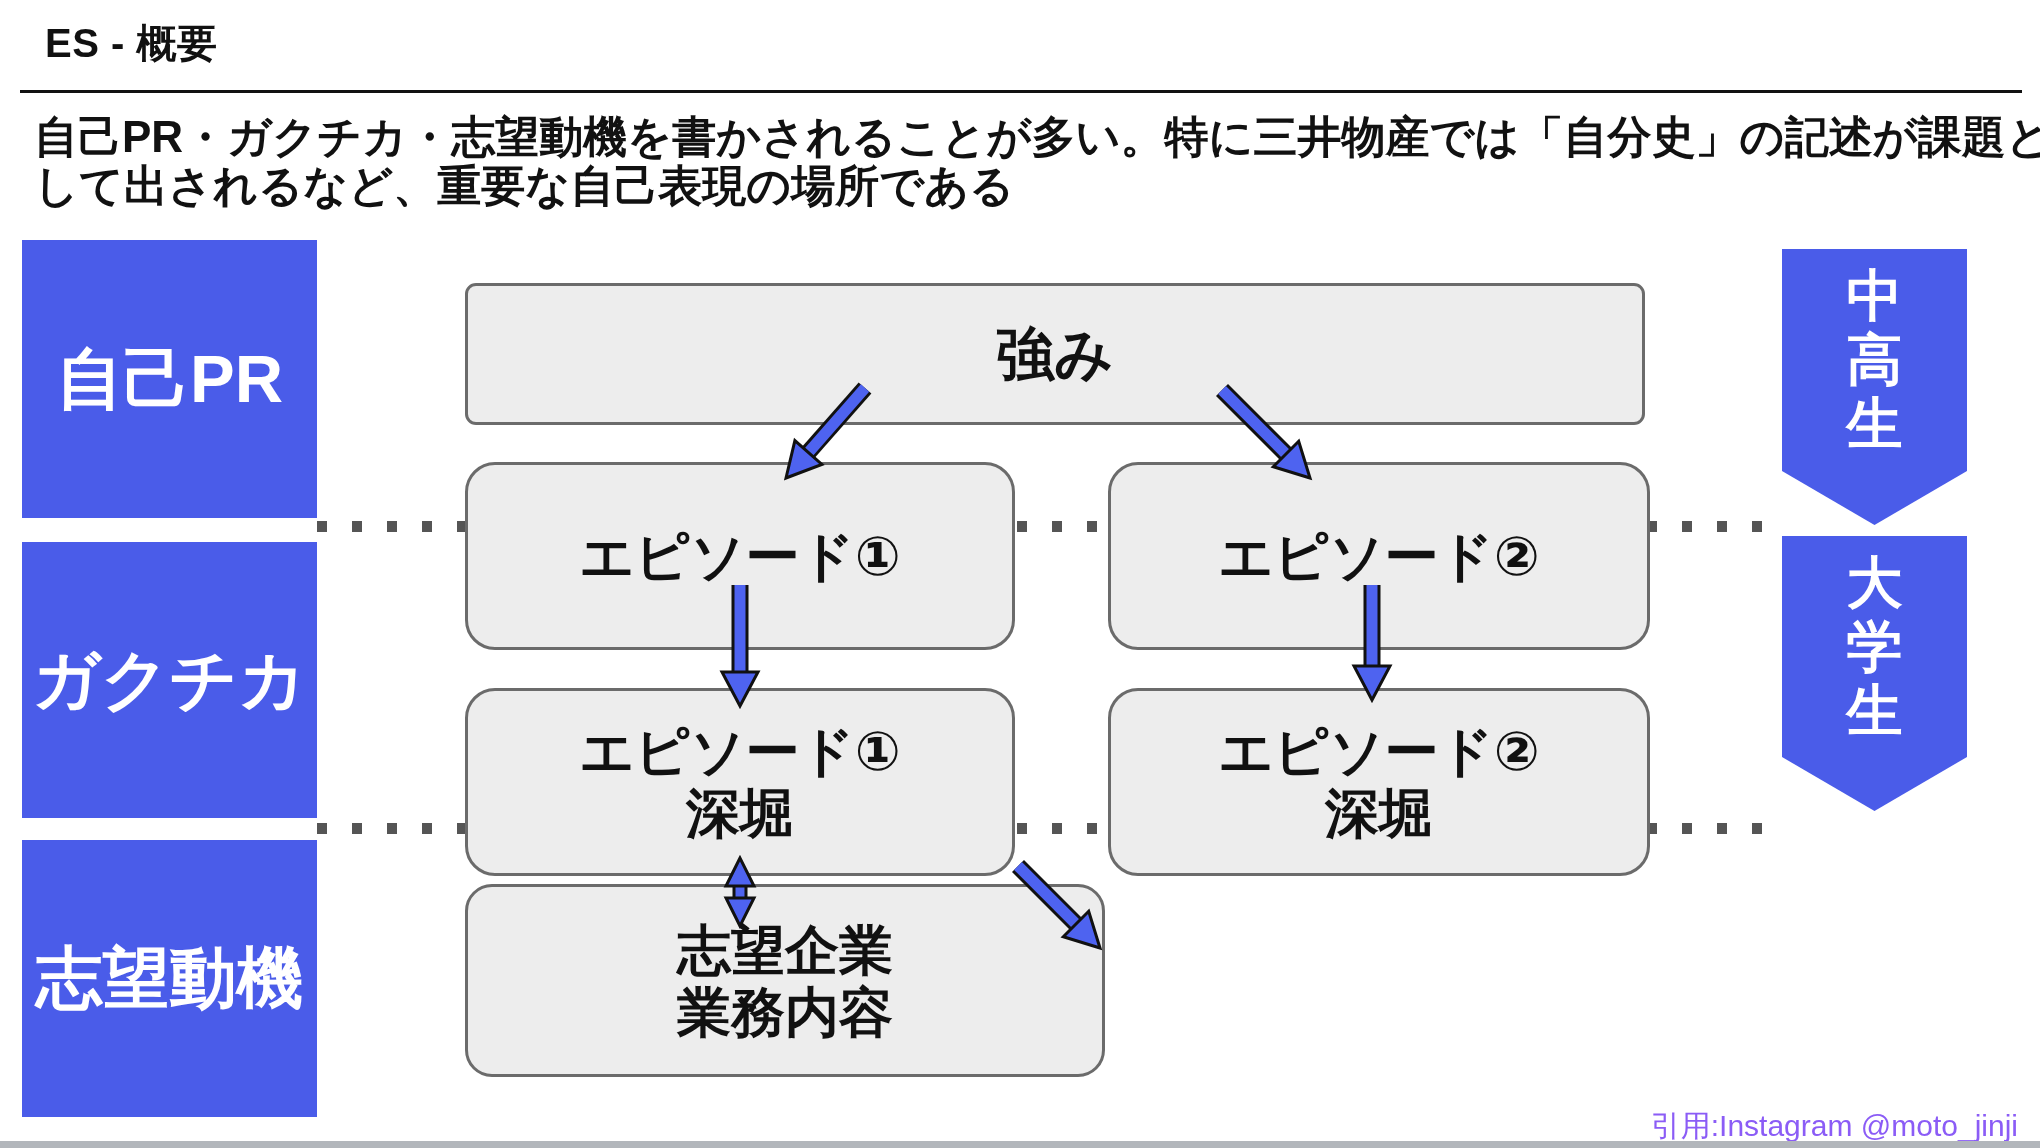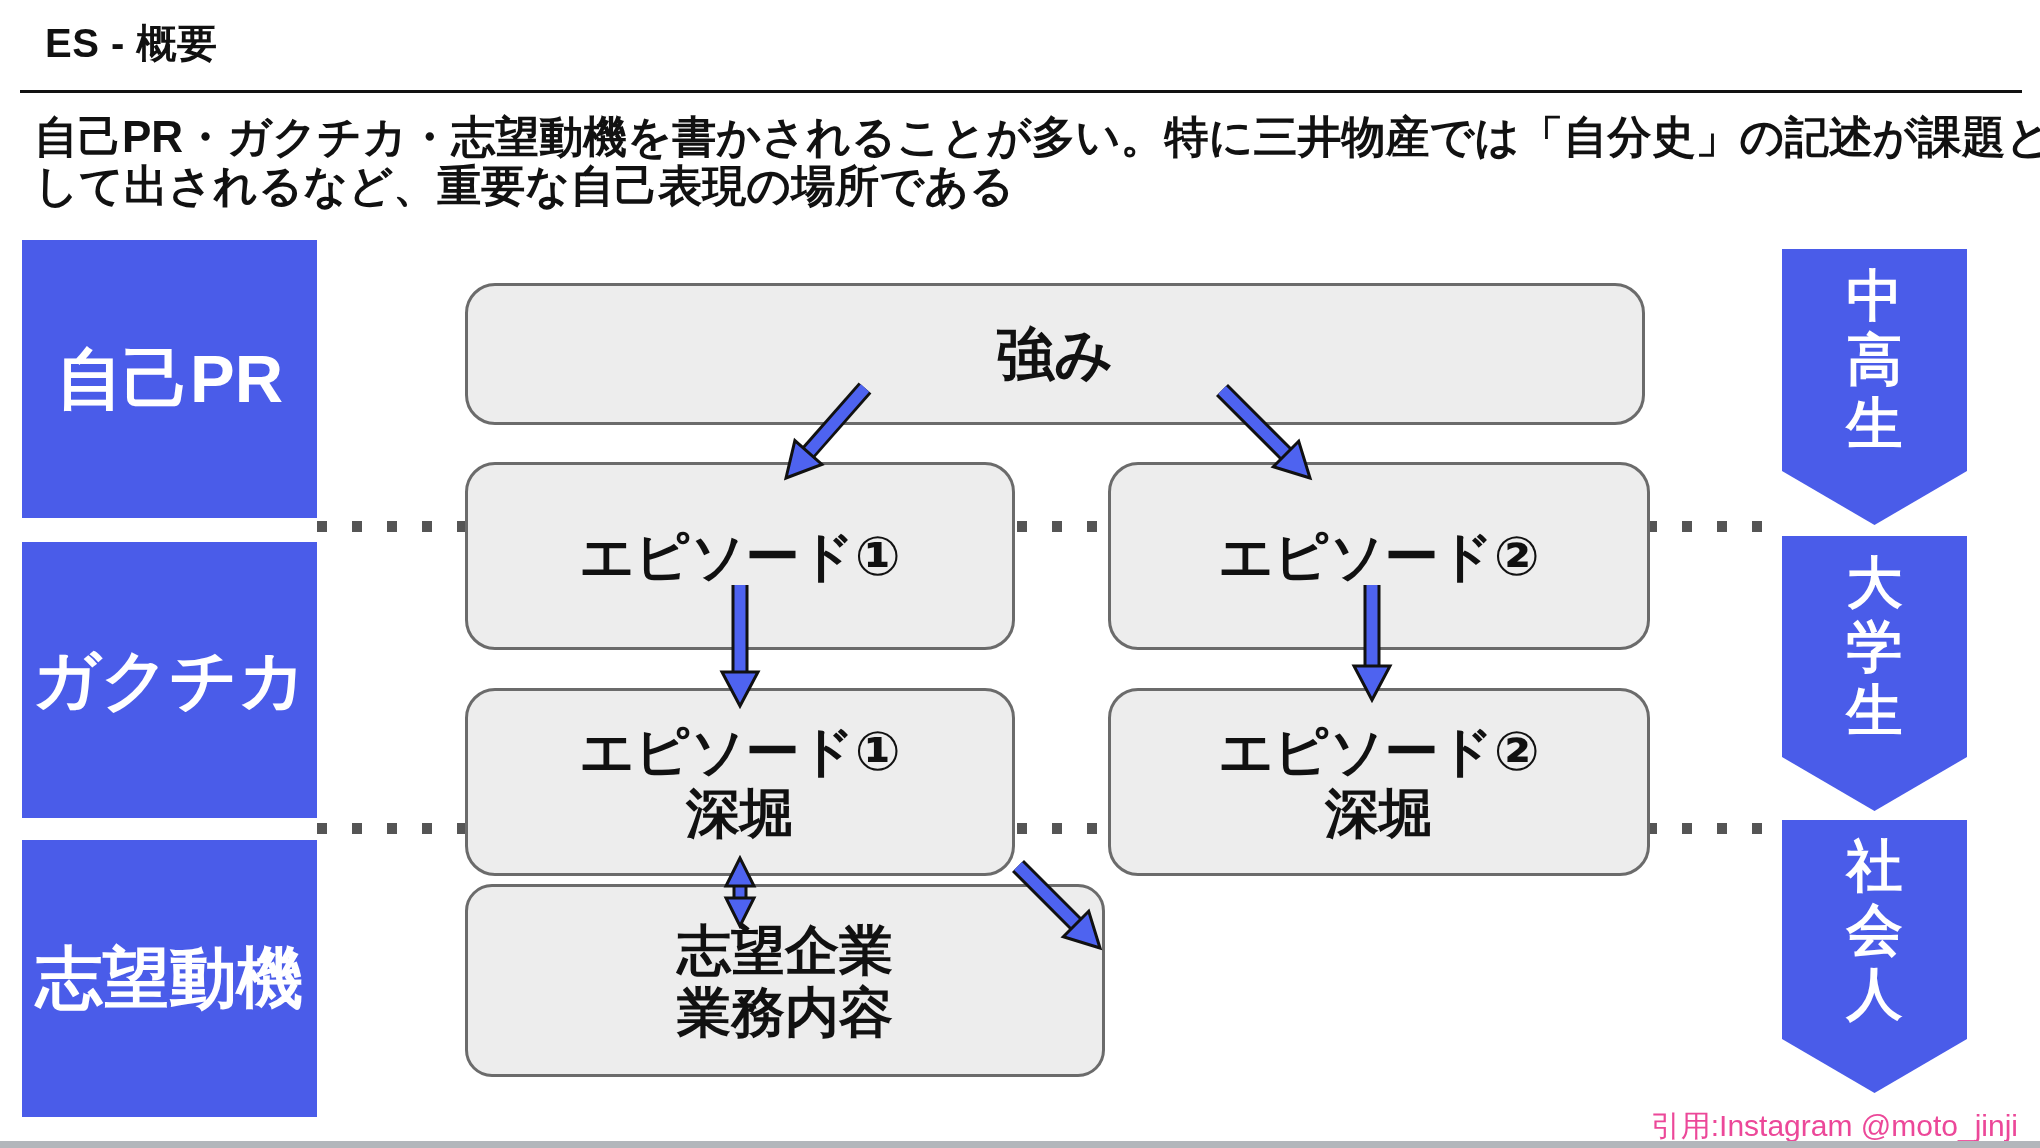--- a/index.html
+++ b/index.html
@@ -57,21 +57,21 @@
   .flow-box {
     background: #ededed;
     border: 3px solid #6b6b6b;
     border-radius: 30px;
     display: flex; flex-direction: column;
     align-items: center; justify-content: center;
     color: #111; font-size: 54px; font-weight: bold;
     text-align: center; line-height: 62px;
     z-index: 2;
   }
-  #box-strength { left: 465px; top: 283px; width: 1180px; height: 142px; font-size: 58px; }
+  #box-strength { left: 465px; top: 283px; width: 1180px; height: 142px; font-size: 58px; border-radius: 11px; }
   #box-ep1      { left: 465px;  top: 462px; width: 550px; height: 188px; }
   #box-ep2      { left: 1108px; top: 462px; width: 542px; height: 188px; }
   #box-ep1deep  { left: 465px;  top: 688px; width: 550px; height: 188px; }
   #box-ep2deep  { left: 1108px; top: 688px; width: 542px; height: 188px; }
   #box-company  { left: 465px;  top: 884px; width: 640px; height: 193px; border-radius: 27px; }
   #box-yaritai  { left: 1108px; top: 913px; width: 542px; height: 193px; }
 
   
   #arrow-layer { left: 0; top: 0; width: 2040px; height: 1148px; z-index: 3; pointer-events: none; }
 
@@ -89,21 +89,21 @@
   #pennant-shakaijin { top: 820px; height: 273px; }
   .pennant-label {
     width: 1em; font-size: 56px; line-height: 64px;
     font-weight: bold; color: #fff;
     word-break: break-all; text-align: center;
   }
 
   
   #citation {
     right: 22px; top: 1106px;
-    font-size: 30px; color: #ec4899;
+    font-size: 30px; color: #8b5cf6;
     white-space: nowrap;
   }
   #bottom-bar {
     left: 0; top: 1141px; width: 2040px; height: 7px;
     background: #b2b6bb;
   }
 </style>
 </head>
 <body>
 
@@ -191,20 +191,17 @@
       <polygon points="1100,948 1063.3,936.7 1088.7,911.3" fill="#4e63f0" stroke="#111" stroke-width="3"></polygon>
     </g>
   </svg>
 
   <div class="abs pennant" id="pennant-chukousei">
     <div class="pennant-label">中高生</div>
   </div>
   <div class="abs pennant" id="pennant-daigakusei">
     <div class="pennant-label">大学生</div>
   </div>
-  <div class="abs pennant" id="pennant-shakaijin">
-    <div class="pennant-label">社会人</div>
-  </div>
 
   <div class="abs" id="citation">引用:Instagram @moto_jinji</div>
   <div class="abs" id="bottom-bar"></div>
 
 </div>
 
 </body></html>

